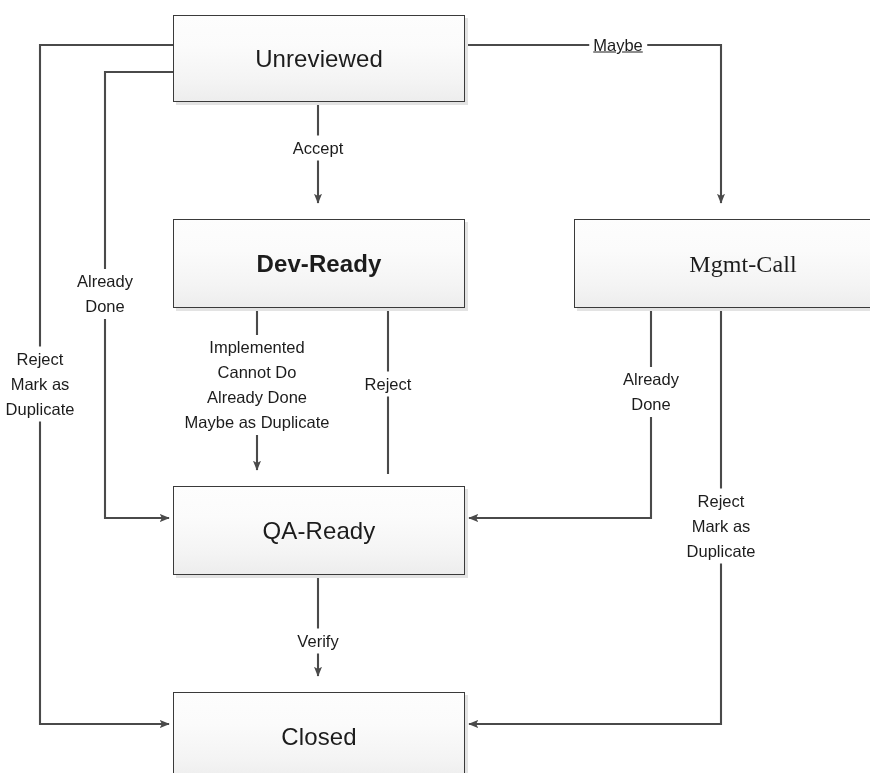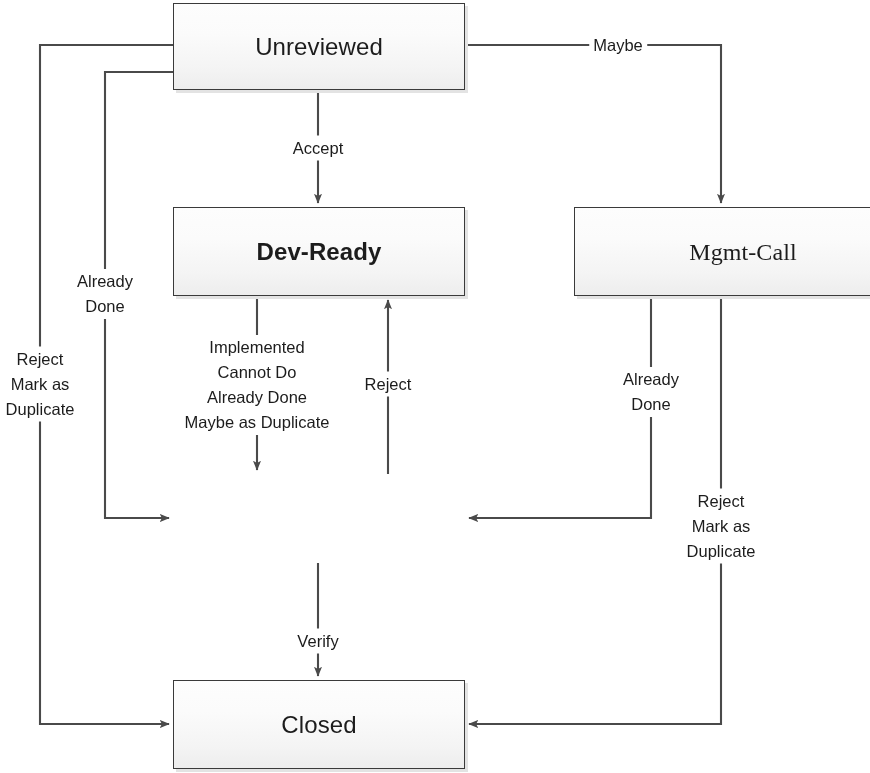--- a/index.html
+++ b/index.html
@@ -27,20 +27,21 @@
   }
   .state-node {
     position: absolute;
     box-sizing: border-box;
     border: 1.6px solid #3a3a3a;
     background: linear-gradient(to bottom, #fdfdfd 0%, #fbfbfb 35%, #f4f4f4 75%, #ededed 100%);
     box-shadow: 3px 3px 0 0 #e3e3e3;
     display: flex;
     align-items: center;
     justify-content: center;
+    margin-top: 12px;
   }
   .state-label {
     font-size: 24px;
     color: #1c1c1c;
     letter-spacing: 0.1px;
     line-height: 1;
     text-align: center;
     white-space: nowrap;
   }
   .edge-label {
@@ -94,28 +95,31 @@
   </div>
 
   <div class="state-node" style="left:173px; top:207px; width:292px; height:89px;font-weight:bold;">
     <span class="state-label">Dev-Ready</span>
   </div>
 
   <div class="state-node" style="left:574px; top:207px; width:338px; height:89px;font-family:Liberation Serif, serif;">
     <span class="state-label">Mgmt-Call</span>
   </div>
 
+  <div class="state-node" style="left:173px; top:474px; width:292px; height:89px;">
+    <span class="state-label">QA-Ready</span>
+  </div>
 
   <div class="state-node" style="left:173px; top:680px; width:292px; height:89px;">
     <span class="state-label">Closed</span>
   </div>
 
   <div class="edge-label" style="left:318px; top:148px;">Accept</div>
 
-  <div class="edge-label" style="left:618px; top:45px;">Maybe</div>
+  <div class="edge-label" style="left:618px; top:45px;text-decoration:underline;">Maybe</div>
 
   <div class="edge-label" style="left:40px; top:384px;">Reject
 Mark as
 Duplicate</div>
 
   <div class="edge-label" style="left:105px; top:294px;">Already
 Done</div>
 
   <div class="edge-label" style="left:257px; top:385px;">Implemented
 Cannot Do

